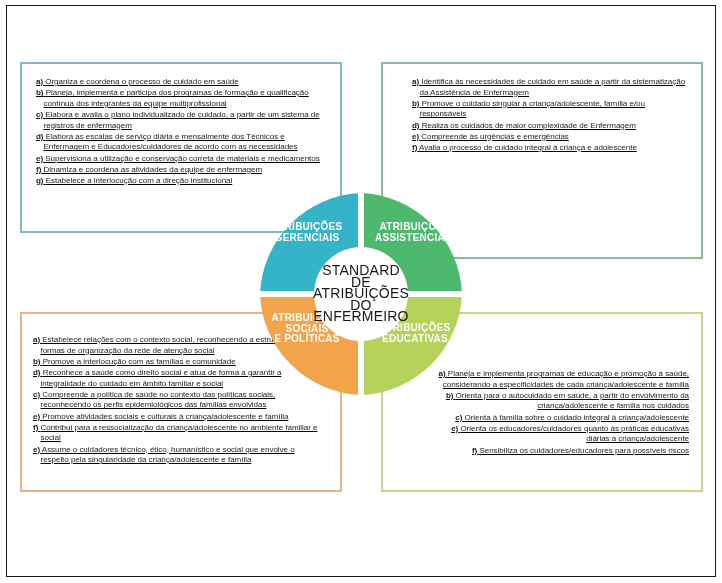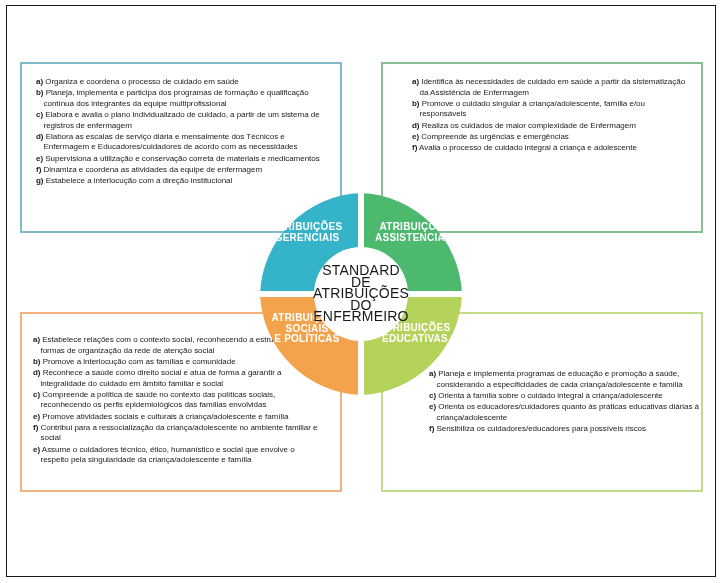--- a/index.html
+++ b/index.html
@@ -35,20 +35,21 @@
     position: absolute;
     box-sizing: border-box;
     background: #ffffff;
     border-style: solid;
     border-width: 2.6px;
   }
   .qbox .list {
     margin: 0;
     padding: 0;
     list-style: none;
+    text-decoration: underline;
   }
   .qbox .item {
     display: block;
     font-size: 8.05px;
     line-height: 10.6px;
     color: #1b1b1b;
     margin-bottom: 0.6px;
     text-indent: -7.5px;
     padding-left: 7.5px;
     letter-spacing: -0.05px;
@@ -56,33 +57,34 @@
   .qbox .item .mk {
     font-weight: bold;
   }
 
   #box-gerenciais {
     left: 20px;  top: 62px;  width: 322px; height: 171px;
     border-color: #82b9cd;
     padding: 13px 20px 10px 14px;
   }
   #box-assistenciais {
-    left: 381px; top: 62px;  width: 322px; height: 171px;
+    left: 381px; top: 62px;  width: 322px; height: 197px;
     border-color: #86bf96;
     padding: 13px 12px 10px 29px;
   }
   #box-sociais {
     left: 20px;  top: 312px; width: 322px; height: 180px;
     border-color: #f3b183;
     padding: 21px 20px 10px 11px;
   }
   #box-educativas {
     left: 381px; top: 312px; width: 322px; height: 180px;
     border-color: #c3d98c;
-    padding: 55px 0 10px 46px;
+    padding: 55px 12px 10px 46px;
+    text-align: right;
   }
 
   
   #donut {
     position: absolute;
     left: 252px;
     top: 185px;
     width: 218px;
     height: 218px;
   }
@@ -162,20 +164,21 @@
       <span class="item"><span class="mk">c)</span> <span>Compreende a política de saúde no contexto das políticas sociais, reconhecendo os perfis epidemiológicos das famílias envolvidas</span></span>
       <span class="item"><span class="mk">e)</span> <span>Promove atividades sociais e culturais à criança/adolescente e família</span></span>
       <span class="item"><span class="mk">f)</span> <span>Contribui para a ressocialização da criança/adolescente no ambiente familiar e social</span></span>
       <span class="item"><span class="mk">e)</span> <span>Assume o cuidadores técnico, ético, humanístico e social que envolve o respeito pela singularidade da criança/adolescente e família</span></span>
     </div>
   </div>
 
   <div class="qbox" id="box-educativas">
     <div class="list">
       <span class="item"><span class="mk">a)</span> <span>Planeja e implementa programas de educação e promoção à saúde, considerando a especificidades  de cada criança/adolescente e família</span></span>
+      <span class="item"><span class="mk">b)</span> <span>Orienta para o autocuidado em saúde, a partir do envolvimento da criança/adolescente e família nos cuidados</span></span>
       <span class="item"><span class="mk">c)</span> <span>Orienta à família sobre o cuidado integral à criança/adolescente</span></span>
       <span class="item"><span class="mk">e)</span> <span>Orienta os educadores/cuidadores quanto às práticas educativas diárias à criança/adolescente</span></span>
       <span class="item"><span class="mk">f)</span> <span>Sensibiliza os cuidadores/educadores para possíveis riscos</span></span>
     </div>
   </div>
 
   <div id="donut">
     <svg width="218" height="218" viewBox="0 0 218 218" aria-hidden="true">
 
       <path d="M 105 4 A 105 105 0 0 0 4 105 L 105 105 Z" transform="translate(4,4)" fill="#35b3c8"></path>

